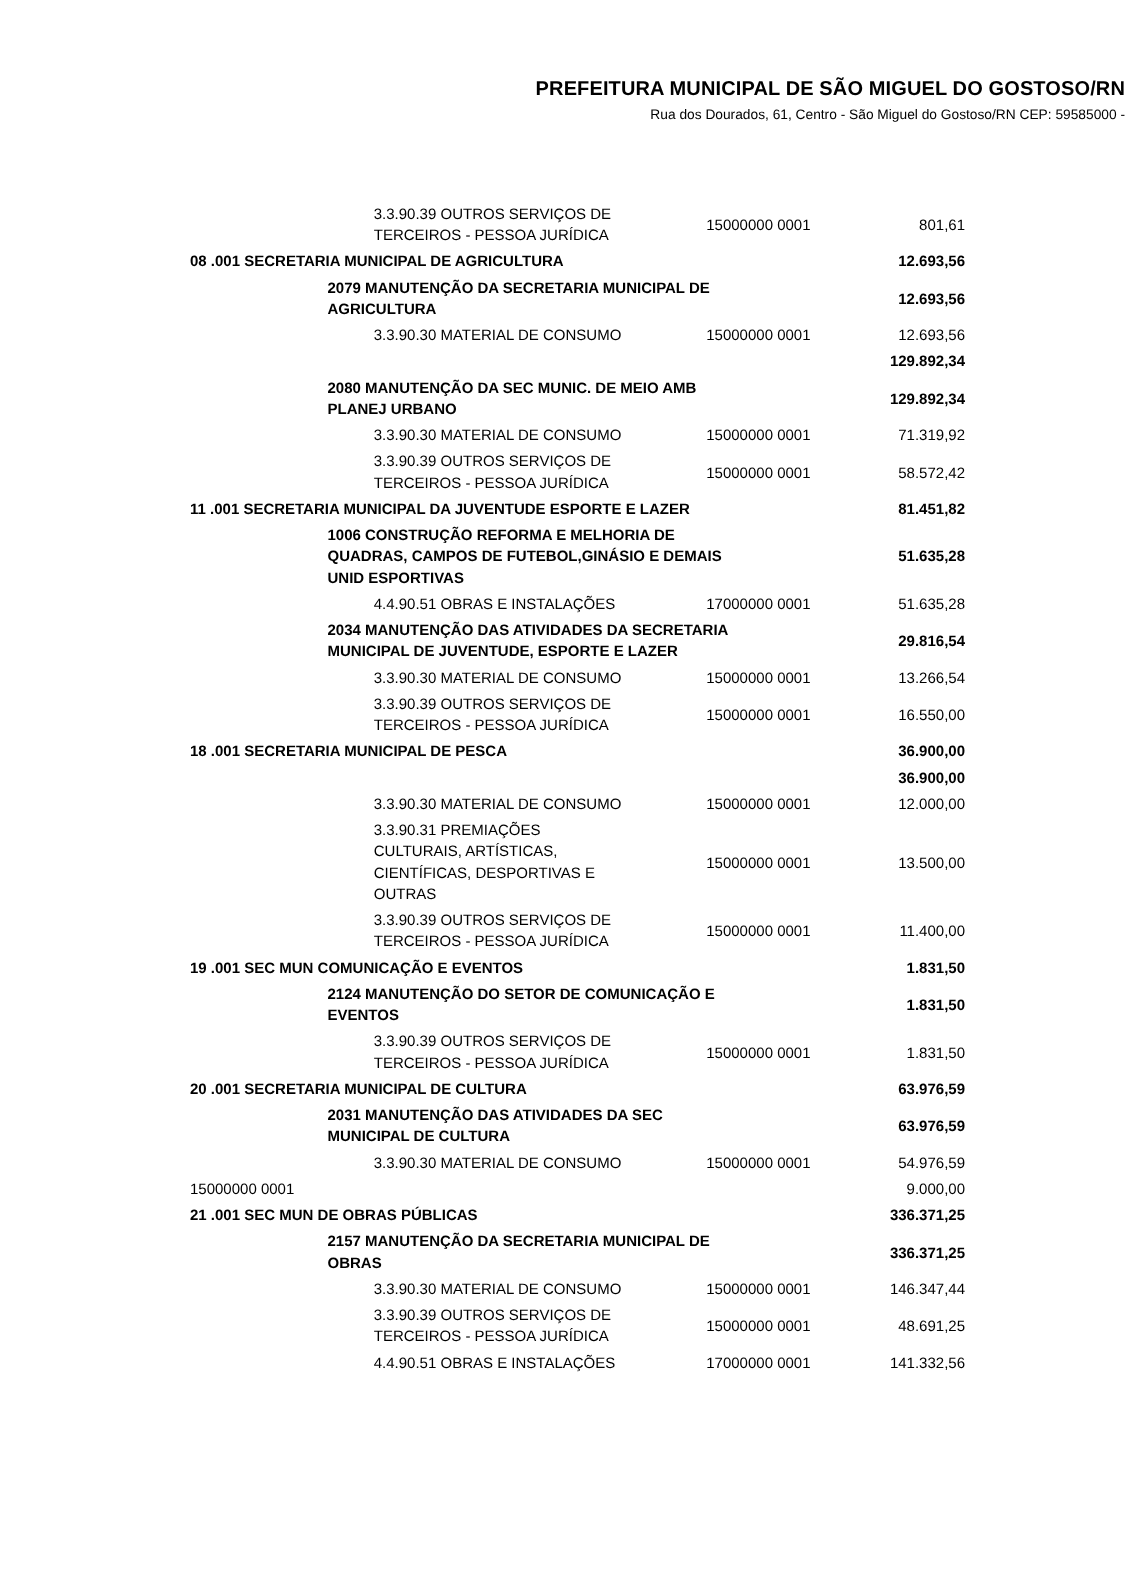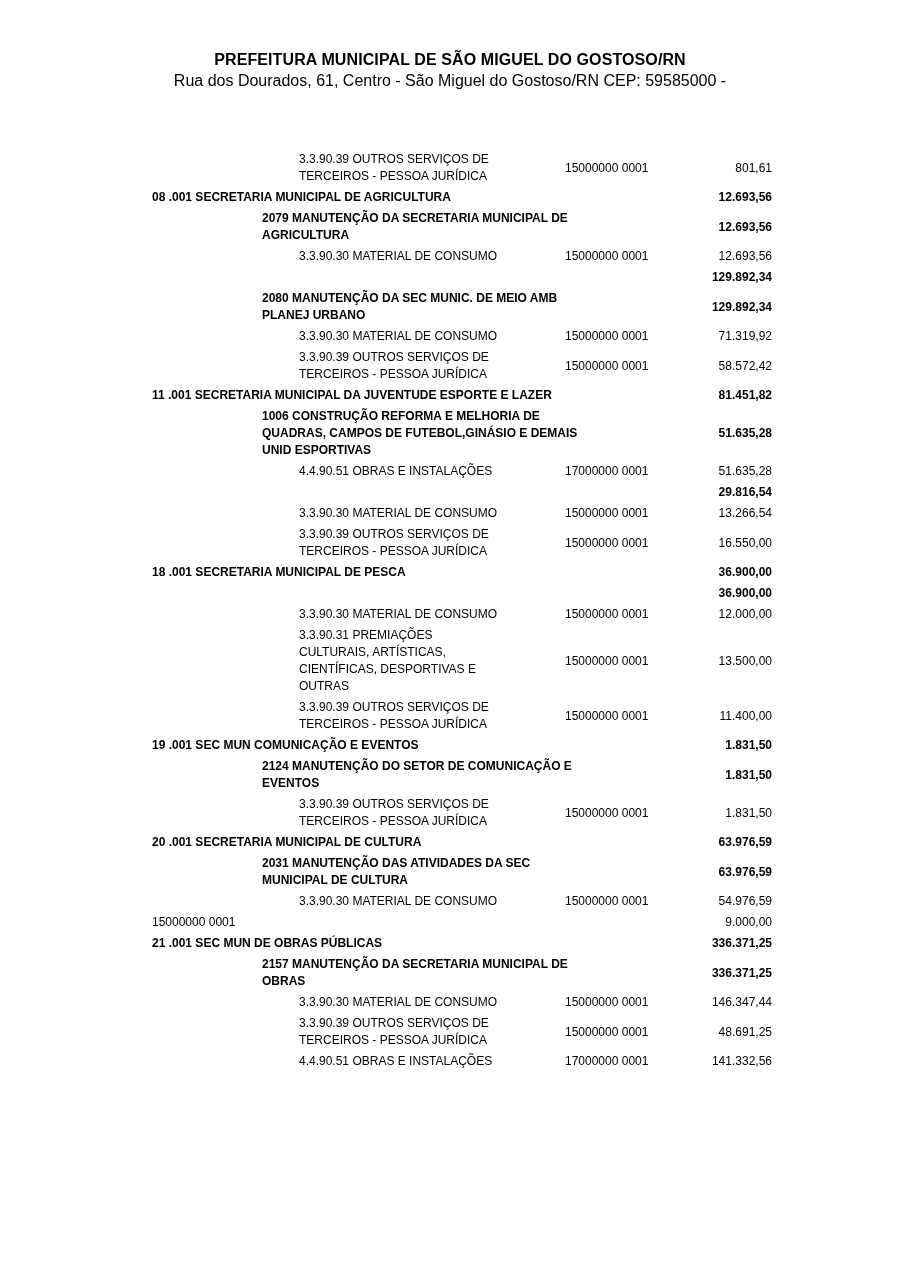--- a/index.html
+++ b/index.html
@@ -15,31 +15,32 @@
     color: #000000;
     -webkit-font-smoothing: antialiased;
   }
   .doc {
     width: 900px;
     height: 1273px;
     background: #ffffff;
   }
   .doc-header {
     padding-top: 50px;
-    text-align: center;
+    text-align: right;
     margin-bottom: 63px;
+    margin-top: 12px;
   }
   .doc-title {
     font-size: 16px;
     line-height: 19px;
     font-weight: bold;
     letter-spacing: 0.1px;
   }
   .doc-address {
-    font-size: 16px;
+    font-size: 11px;
     line-height: 15px;
     margin-top: 4px;
   }
   .budget-table {
     padding-left: 152px;
     padding-right: 128px; 
   }
   .row {
     display: flex;
     align-items: center;
@@ -131,20 +132,22 @@
 UNID ESPORTIVAS</div>
       <div class="code"></div>
       <div class="value">51.635,28</div>
     </div>
       <div class="row lvl3">
       <div class="desc">4.4.90.51 OBRAS E INSTALAÇÕES</div>
       <div class="code">17000000 0001</div>
       <div class="value">51.635,28</div>
     </div>
       <div class="row lvl2">
+      <div class="desc">2034 MANUTENÇÃO DAS ATIVIDADES DA SECRETARIA
+MUNICIPAL DE JUVENTUDE, ESPORTE E LAZER</div>
       <div class="code"></div>
       <div class="value">29.816,54</div>
     </div>
       <div class="row lvl3">
       <div class="desc">3.3.90.30 MATERIAL DE CONSUMO</div>
       <div class="code">15000000 0001</div>
       <div class="value">13.266,54</div>
     </div>
       <div class="row lvl3">
       <div class="desc">3.3.90.39 OUTROS SERVIÇOS DE

